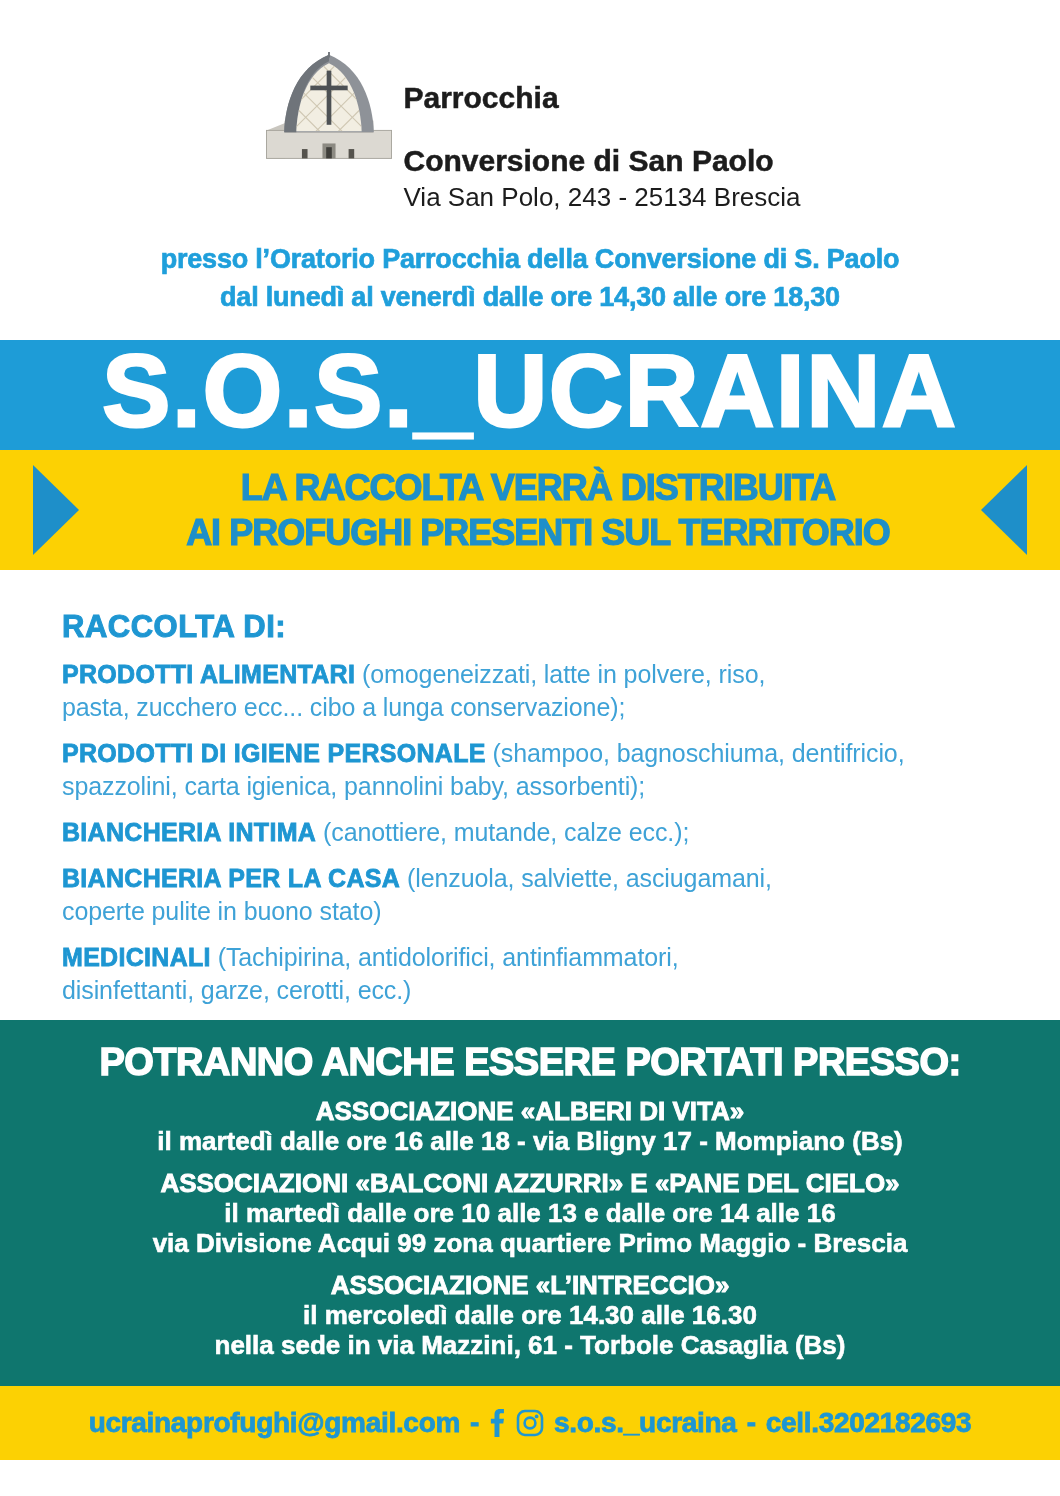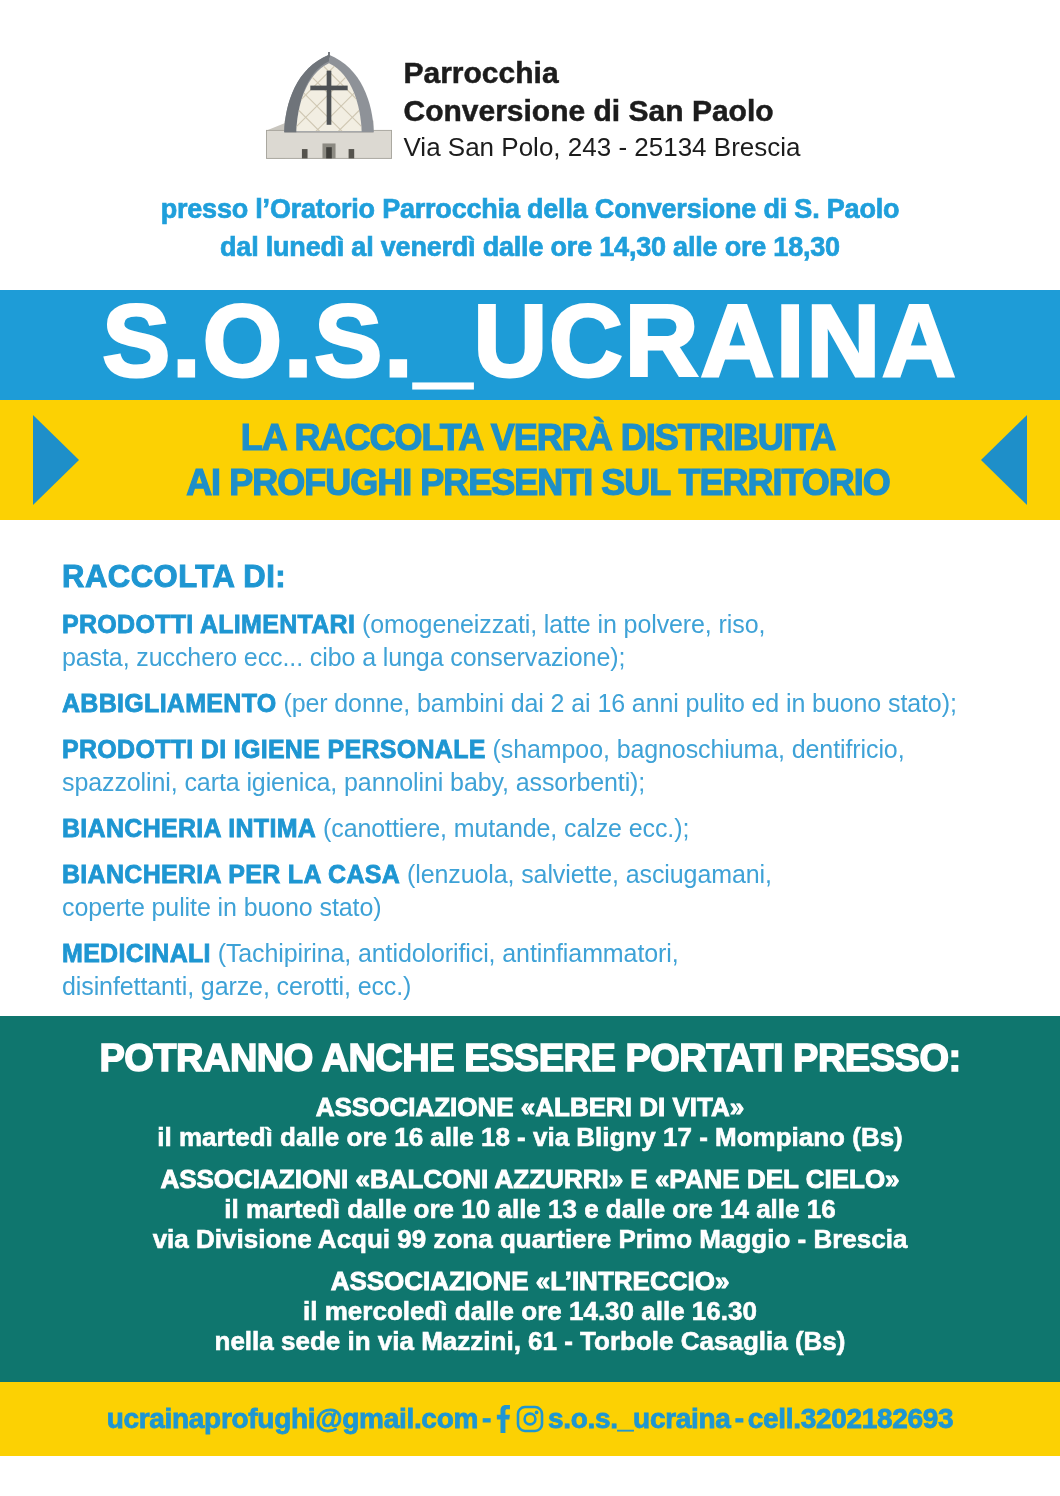--- a/index.html
+++ b/index.html
@@ -6,21 +6,21 @@
   body { background:#ffffff; }
   .page {
     width:1060px; height:1496px; position:relative; overflow:hidden;
     background:#ffffff;
     font-family:"Liberation Sans","DejaVu Sans",sans-serif;
   }
 
   
   .header { display:flex; justify-content:center; align-items:flex-start; padding-top:52px; }
   .header-text { margin-left:4px; padding-top:2px; text-align:left; }
-  .org-line { font-size:30px; font-weight:700; color:#1c1c1c; line-height:38px; -webkit-text-stroke:0.5px #1c1c1c; }
+  .org-line { font-size:30px; font-weight:700; color:#1c1c1c; line-height:38px;margin-top:25px; -webkit-text-stroke:0.5px #1c1c1c; }
   .addr-line { font-size:26px; font-weight:400; color:#1c1c1c; line-height:34px; }
 
   
   .intro { margin-top:26px; text-align:center; color:#1f9fdb; font-size:27px; font-weight:700;
            line-height:38px; letter-spacing:-0.2px; -webkit-text-stroke:0.7px #1f9fdb; }
 
   
   .sos { margin-top:24px; height:110px; background:#1e9cd7; display:flex; align-items:center; justify-content:center; }
   .sos-title { color:#ffffff; font-size:102px; font-weight:700; letter-spacing:2px; line-height:1;
                -webkit-text-stroke:3px #ffffff; margin-top:-8px; }
@@ -44,21 +44,21 @@
   
   .bring { background:#0f766e; color:#ffffff; text-align:center; padding:22px 40px 14px; }
   .bring-title { font-size:38px; font-weight:700; letter-spacing:-0.5px; line-height:40px;
                  -webkit-text-stroke:1.5px #ffffff; margin-bottom:14px; }
   .assoc { margin-bottom:12px; }
   .assoc-name { font-size:26px; font-weight:700; line-height:30px; -webkit-text-stroke:0.9px #ffffff; }
   .assoc-details { font-size:26px; font-weight:700; line-height:30px; white-space:pre-line; -webkit-text-stroke:0.6px #ffffff; }
 
   
   .footer { background:#fcd103; height:74px; display:flex; align-items:center; justify-content:center;
-            gap:4px; color:#1e96d2; font-size:28px; font-weight:700; letter-spacing:-0.3px;
+            gap:10px; color:#1e96d2; font-size:28px; font-weight:700; letter-spacing:-0.3px;
             -webkit-text-stroke:0.8px #1e96d2; }
   .footer .icon { display:inline-flex; align-items:center; }
 </style>
 </head>
 <body>
 
 <div class="page">
 
   <div class="header">
     <svg width="140" height="112" viewBox="0 0 150 120">
@@ -124,21 +124,20 @@
     </svg>
     <div>LA RACCOLTA VERRÀ DISTRIBUITA</div>
     <div>AI PROFUGHI PRESENTI SUL TERRITORIO</div>
   </div>
 
   <div class="collection">
     <div class="collection-heading">RACCOLTA DI:</div>
 
     <p class="item"><b>PRODOTTI ALIMENTARI</b> <span class="item-desc">(omogeneizzati, latte in polvere, riso,
 pasta, zucchero ecc... cibo a lunga conservazione);</span></p>
-    <p class="item"><b>ABBIGLIAMENTO</b> <span class="item-desc">(per donne, bambini dai 2 ai 16 anni pulito ed in buono stato);</span></p>
     <p class="item"><b>PRODOTTI DI IGIENE PERSONALE</b> <span class="item-desc">(shampoo, bagnoschiuma, dentifricio,
 spazzolini, carta igienica, pannolini baby, assorbenti);</span></p>
     <p class="item"><b>BIANCHERIA INTIMA</b> <span class="item-desc">(canottiere, mutande, calze ecc.);</span></p>
     <p class="item"><b>BIANCHERIA PER LA CASA</b> <span class="item-desc">(lenzuola, salviette, asciugamani,
 coperte pulite in buono stato)</span></p>
     <p class="item"><b>MEDICINALI</b> <span class="item-desc">(Tachipirina, antidolorifici, antinfiammatori,
 disinfettanti, garze, cerotti, ecc.)</span></p>
   </div>
 
   <div class="bring">

